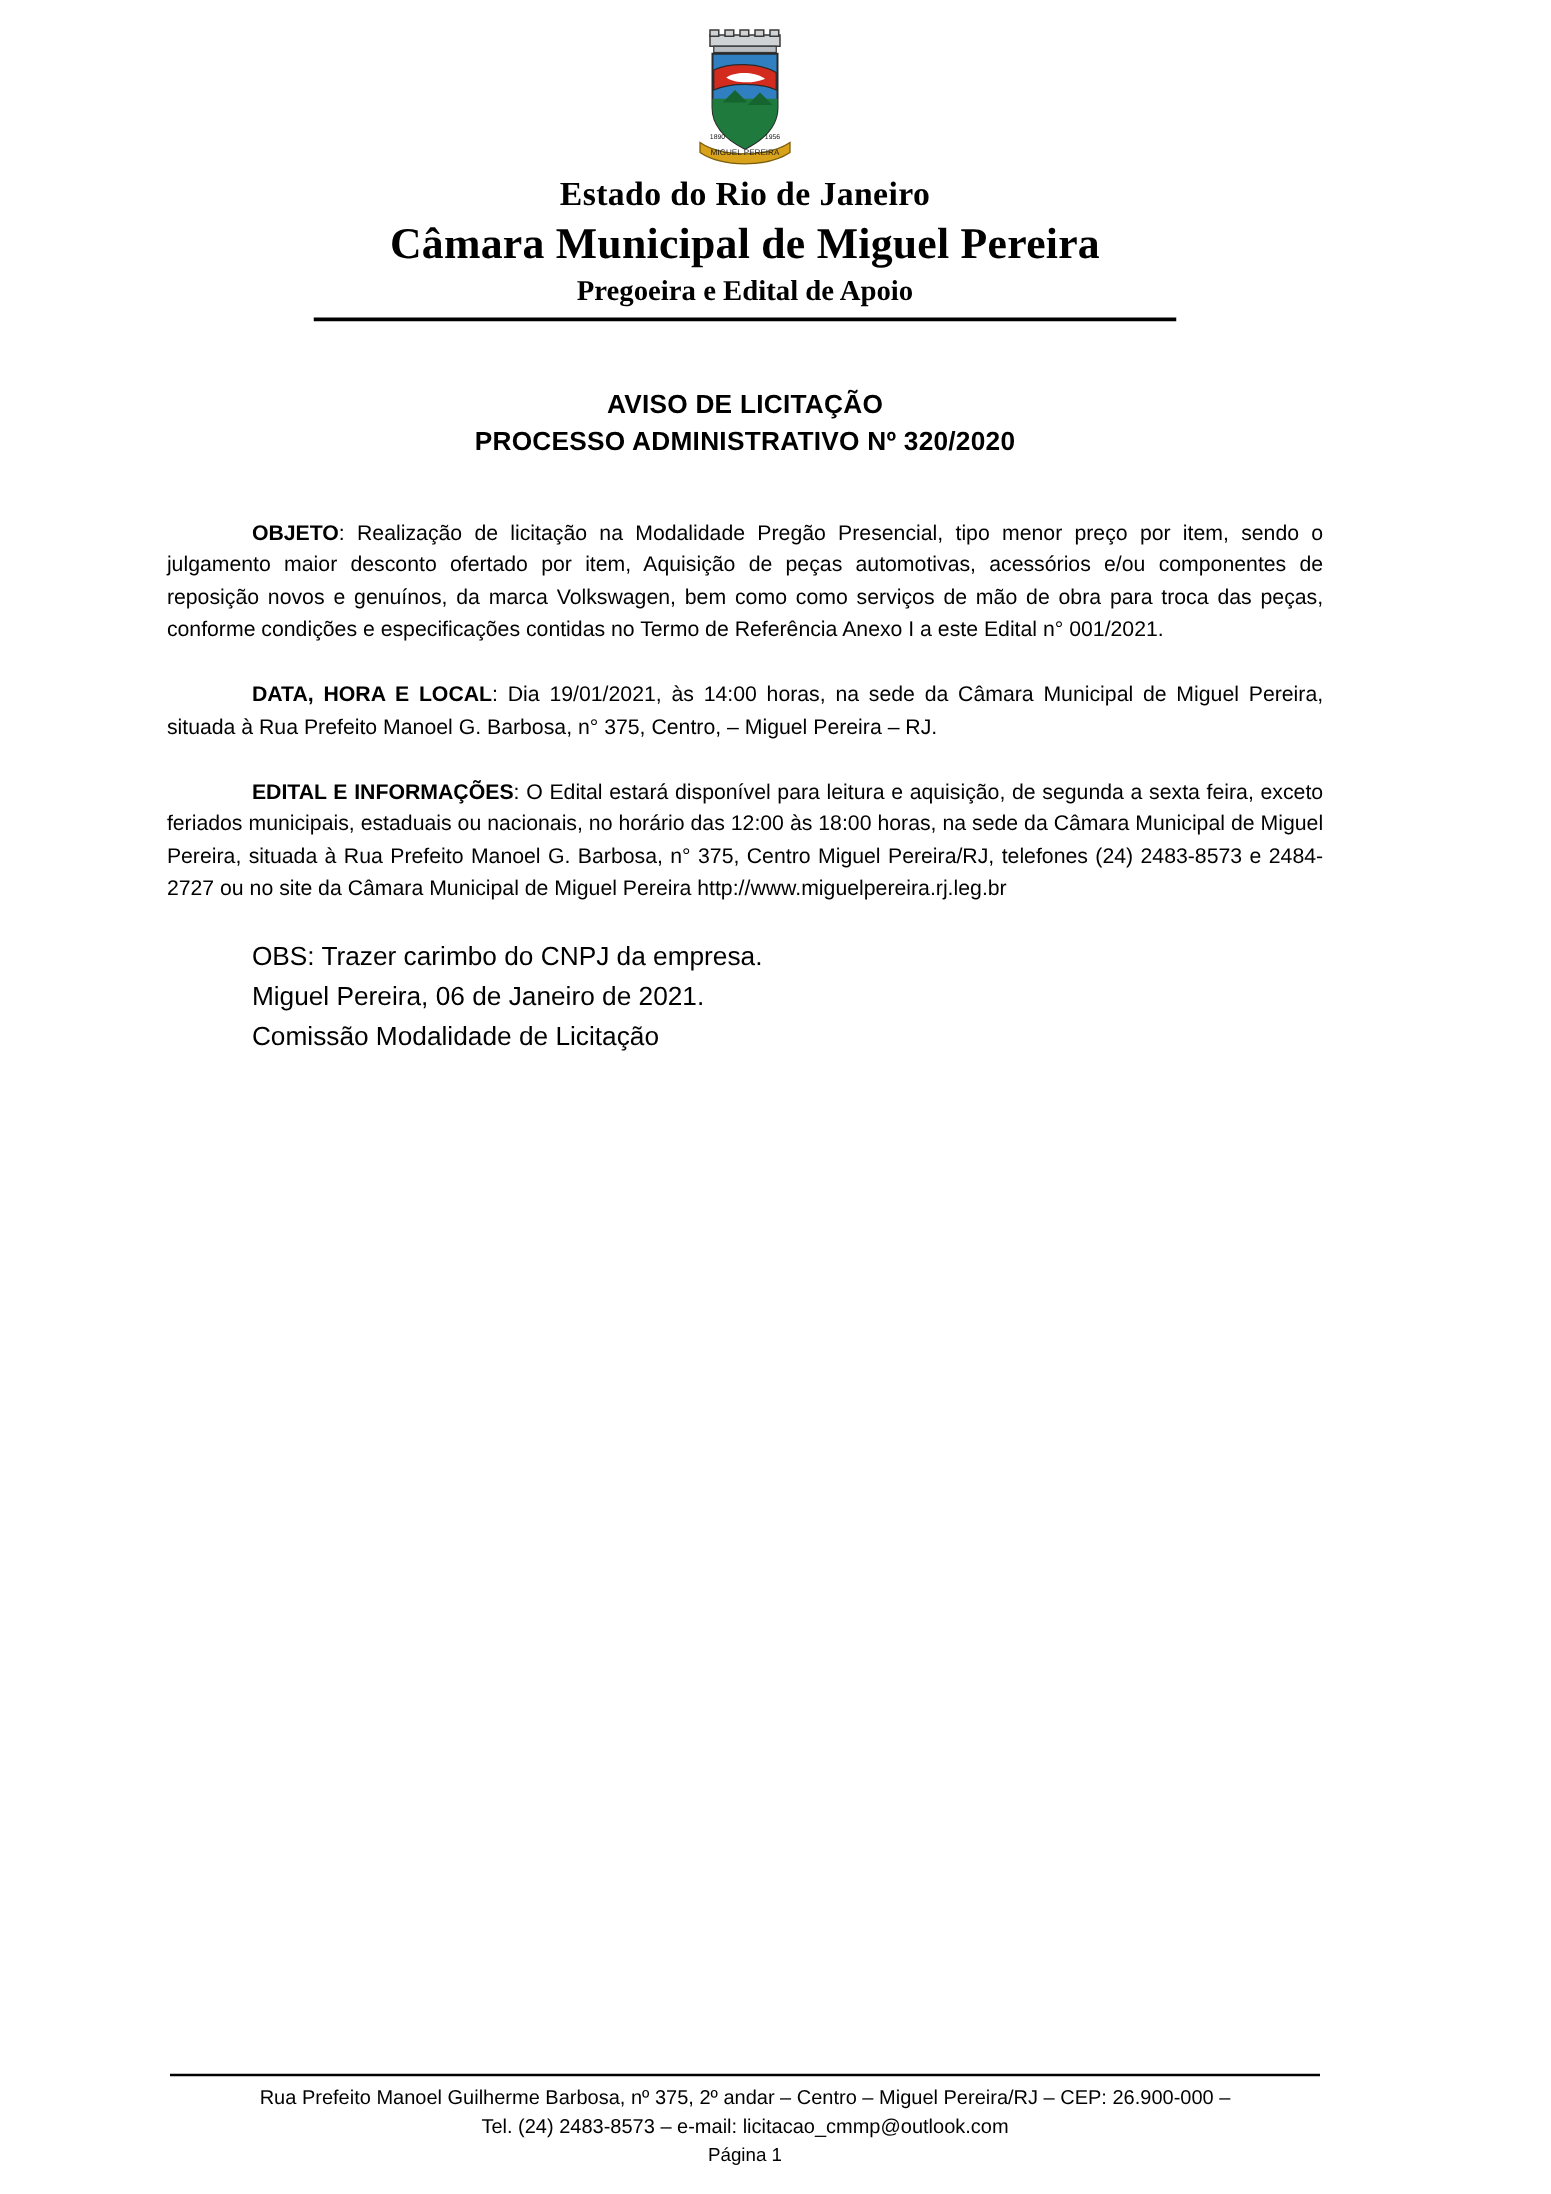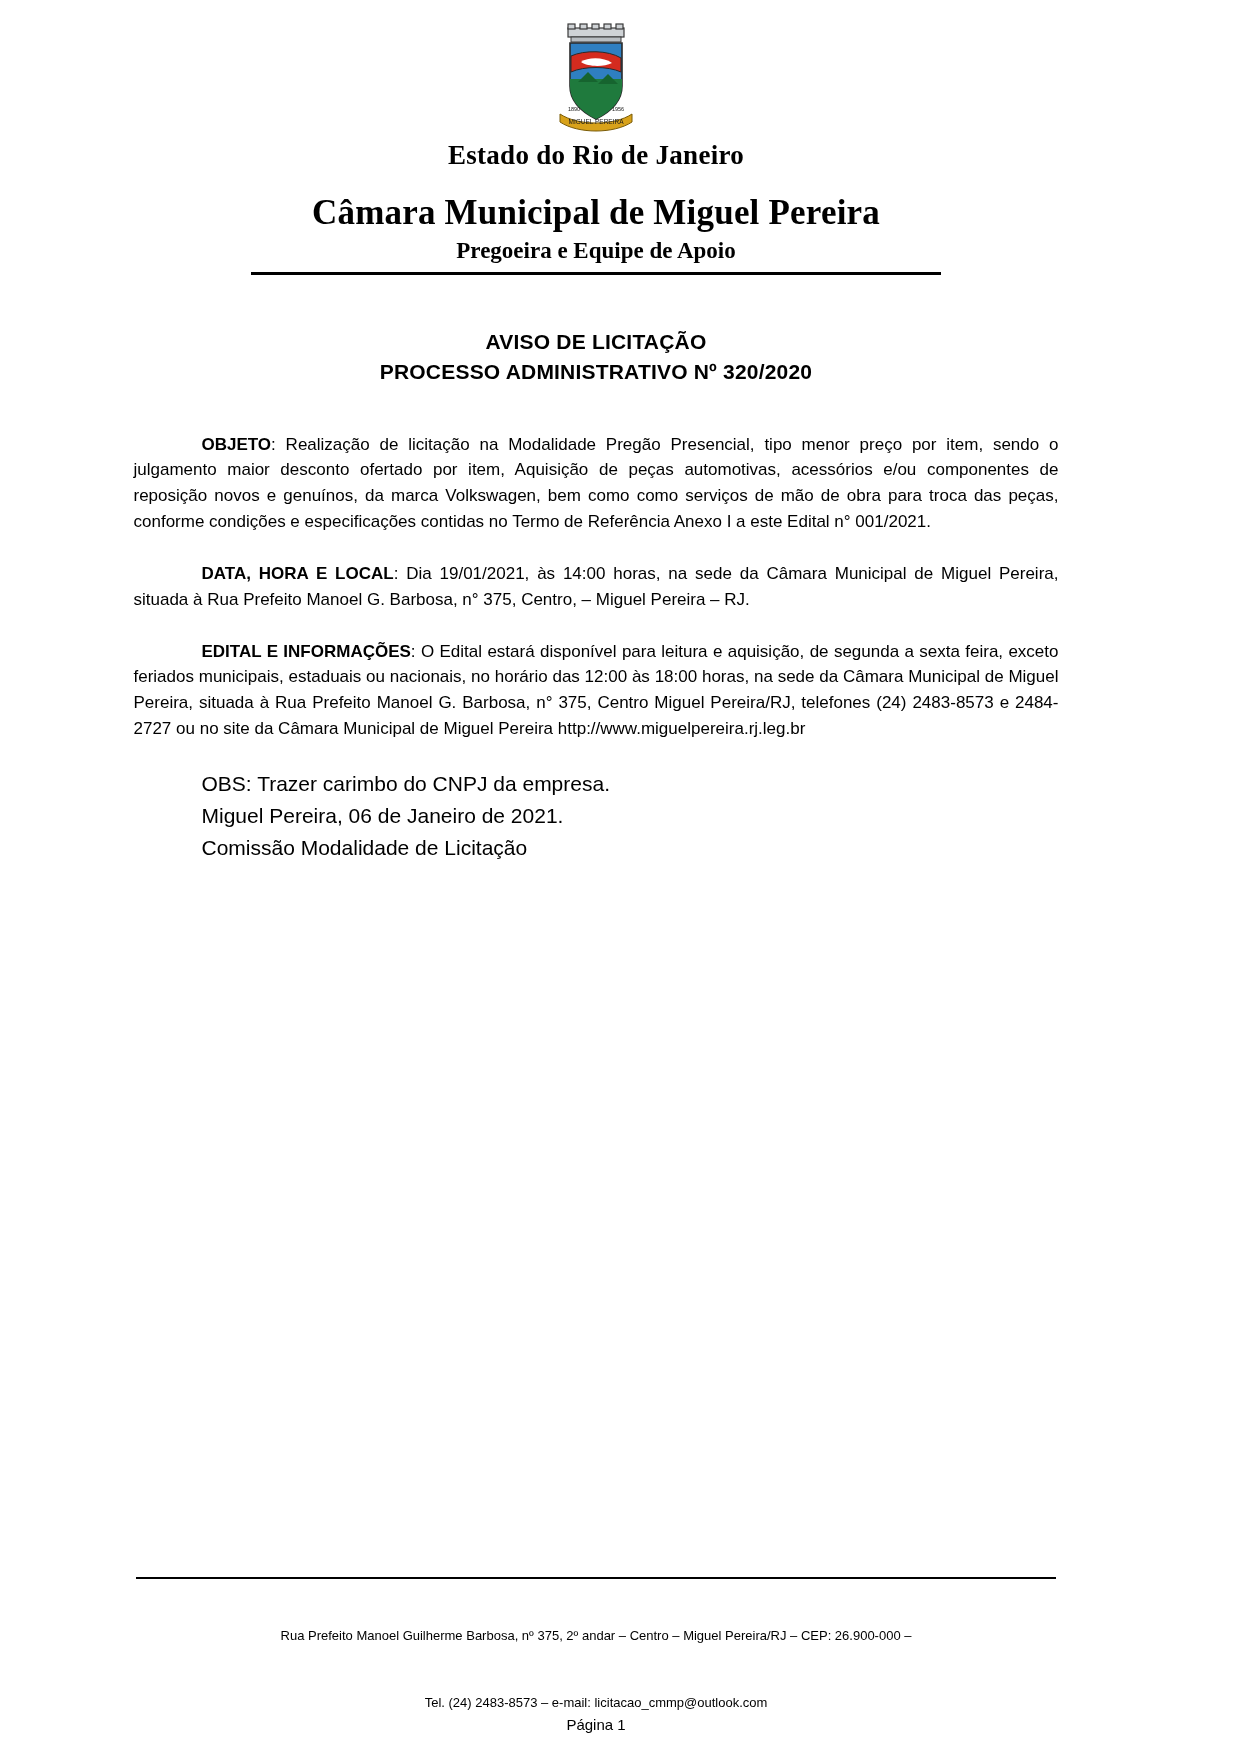--- a/index.html
+++ b/index.html
@@ -41,21 +41,21 @@
     font-size: 27px;
     line-height: 1.18;
     letter-spacing: 0.3px;
   }
   .hdr-line2 {
     font-family: "Liberation Serif", serif;
     font-weight: bold;
     font-size: 35px;
     line-height: 1.18;
     letter-spacing: 0.2px;
-    margin-top: 20px;
+    margin-top: 2px;
   }
   .hdr-line3 {
     font-family: "Liberation Serif", serif;
     font-weight: bold;
     font-size: 23px;
     line-height: 1.2;
     margin-top: 4px;
   }
   .hdr-rule {
     width: 690px;
@@ -108,23 +108,22 @@
     bottom: 22px;
     text-align: center;
   }
   .footer-rule {
     width: 920px;
     height: 2px;
     background: #000;
     margin: 0 auto 6px auto;
   }
   .footer-line {
-    font-size: 13px;
+    font-size: 16px;
     line-height: 1.45;
-    margin-top: 48px;
   }
   .footer-page {
     font-size: 15px;
     margin-top: 3px;
   }
 </style>
 </head>
 <body>
 
 <div class="page">
@@ -157,21 +156,21 @@
 
         <path d="M12 92 C30 104 66 104 84 92 L84 100 C66 112 30 112 12 100 Z" fill="#d8a21a" stroke="#7a5c09" stroke-width="1"></path>
         <text x="48" y="102" font-family="Liberation Sans, sans-serif" font-size="6.5" text-anchor="middle" fill="#1a1a1a">MIGUEL PEREIRA</text>
         <text x="26" y="89" font-family="Liberation Sans, sans-serif" font-size="5.5" text-anchor="middle" fill="#1a1a1a">1890</text>
         <text x="70" y="89" font-family="Liberation Sans, sans-serif" font-size="5.5" text-anchor="middle" fill="#1a1a1a">1956</text>
       </svg>
     </div>
 
     <div class="hdr-line1">Estado do Rio de Janeiro</div>
     <div class="hdr-line2">Câmara Municipal de Miguel Pereira</div>
-    <div class="hdr-line3">Pregoeira e Equipe de Apoio</div>
+    <div class="hdr-line3">Pregoeira e Edital de Apoio</div>
     <div class="hdr-rule"></div>
   </div>
 
   <div class="title-block">
     <div>AVISO DE LICITAÇÃO</div>
     <div>PROCESSO ADMINISTRATIVO Nº 320/2020</div>
   </div>
 
   <div class="content">
 

